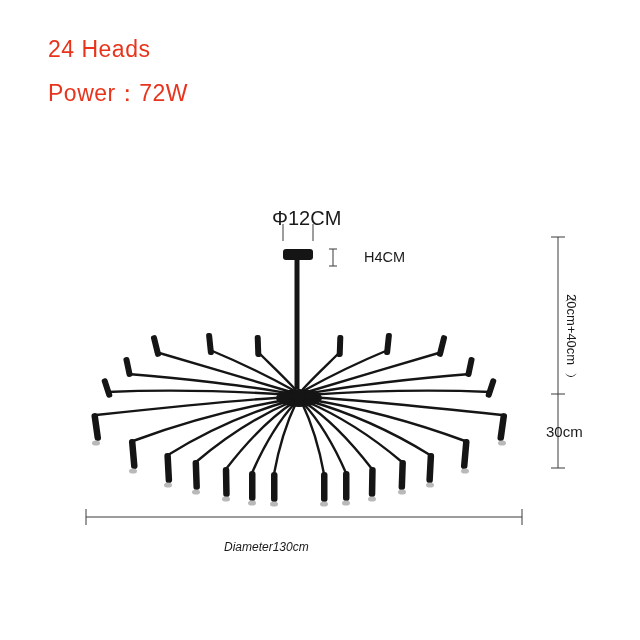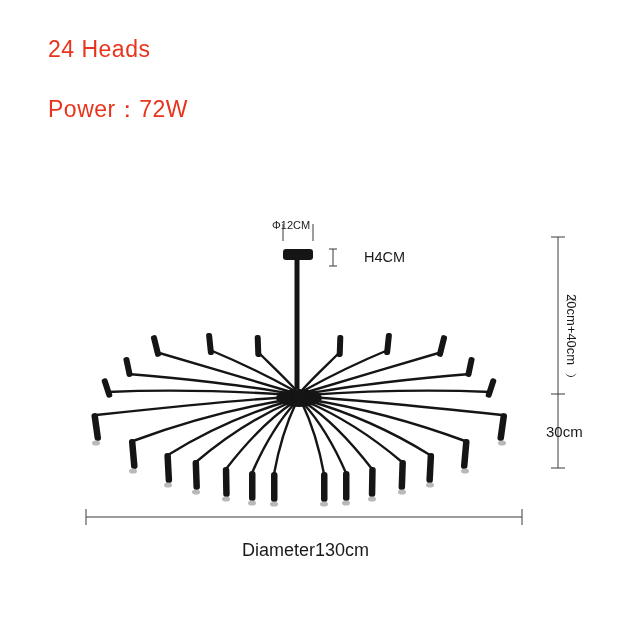--- a/index.html
+++ b/index.html
@@ -29,56 +29,55 @@
     white-space: nowrap;
   }
   .title-power {
     position: absolute;
     left: 48px;
     top: 78px;
     font-size: 23px;
     color: #e8341c;
     letter-spacing: 0.5px;
     white-space: nowrap;
-    margin-top: 16px;
   }
   .label {
     position: absolute;
     color: #1a1a1a;
     font-size: 14px;
     white-space: nowrap;
   }
   .label-dia-top {
     left: 272px;
     top: 207px;
-    font-size: 11px;
-    margin-top: 12px;
+    font-size: 20px;
   }
   .label-h4 {
     left: 364px;
     top: 249px;
     font-size: 14.5px;
   }
   .label-drop {
     left: 562px;
     top: 294px;
     font-size: 13px;
     writing-mode: vertical-rl;
     text-orientation: mixed;
     letter-spacing: 0px;
   }
   .label-30 {
     left: 546px;
     top: 423px;
     font-size: 15px;
   }
   .label-diameter {
-    left: 242px;
+    left: 224px;
     top: 540px;
-    font-size: 18px;
+    font-size: 12px;
+    font-style: italic;
   }
   svg.figure {
     position: absolute;
     left: 0;
     top: 0;
     width: 640px;
     height: 640px;
   }
 </style>
 </head>

